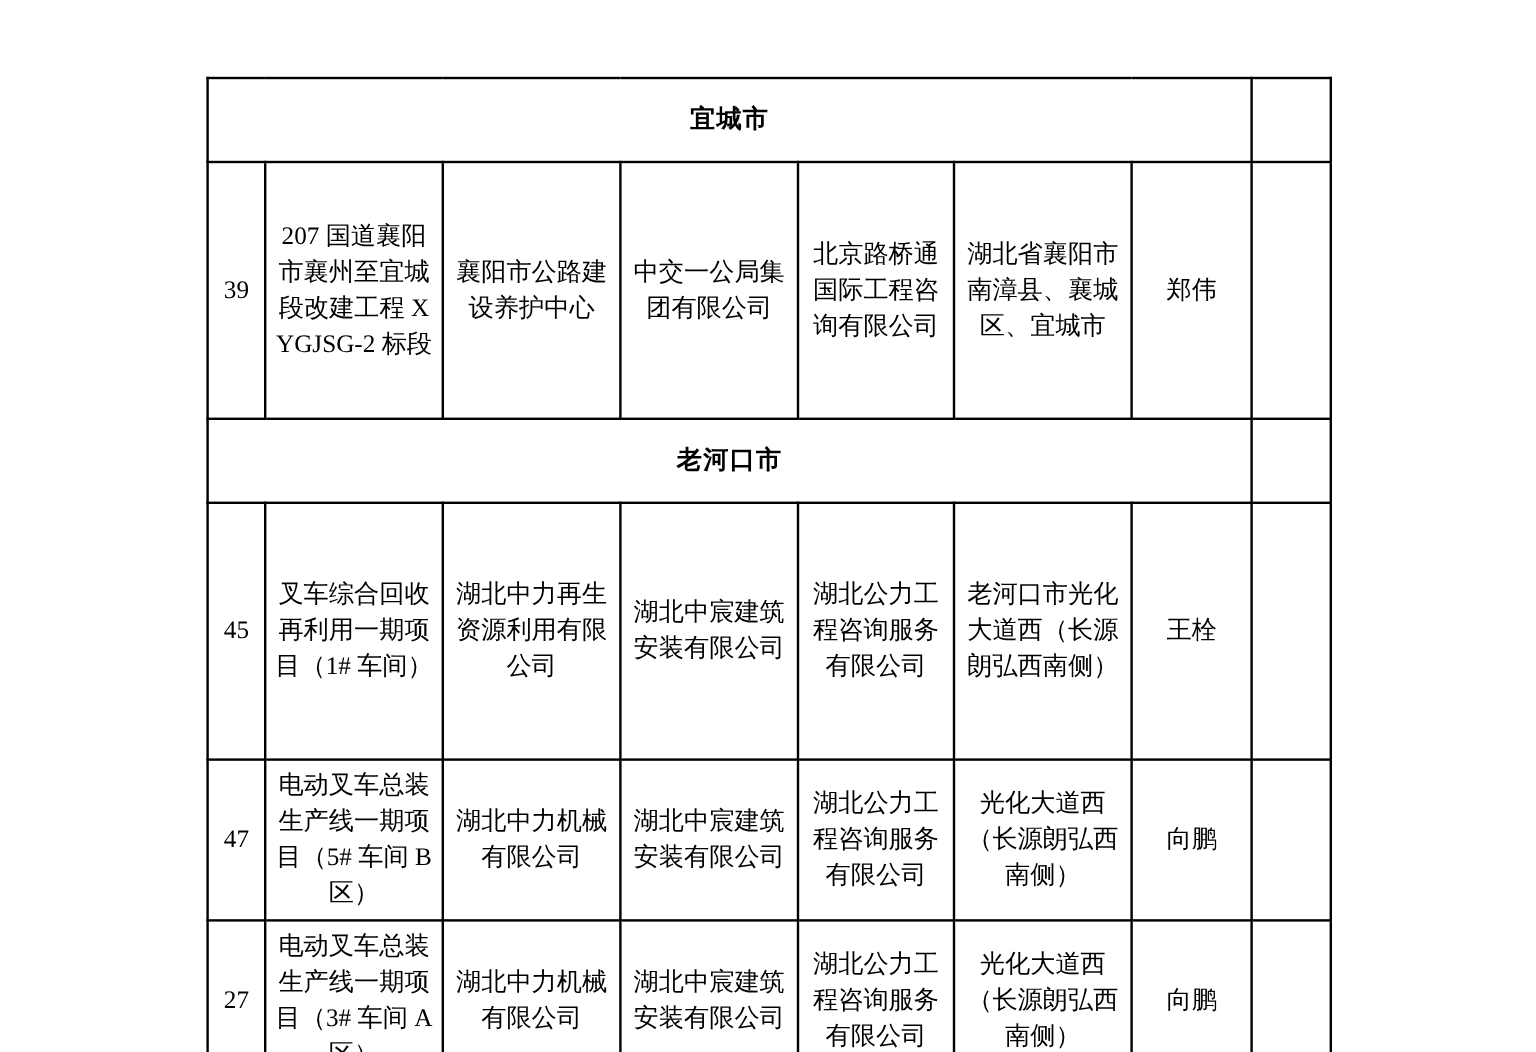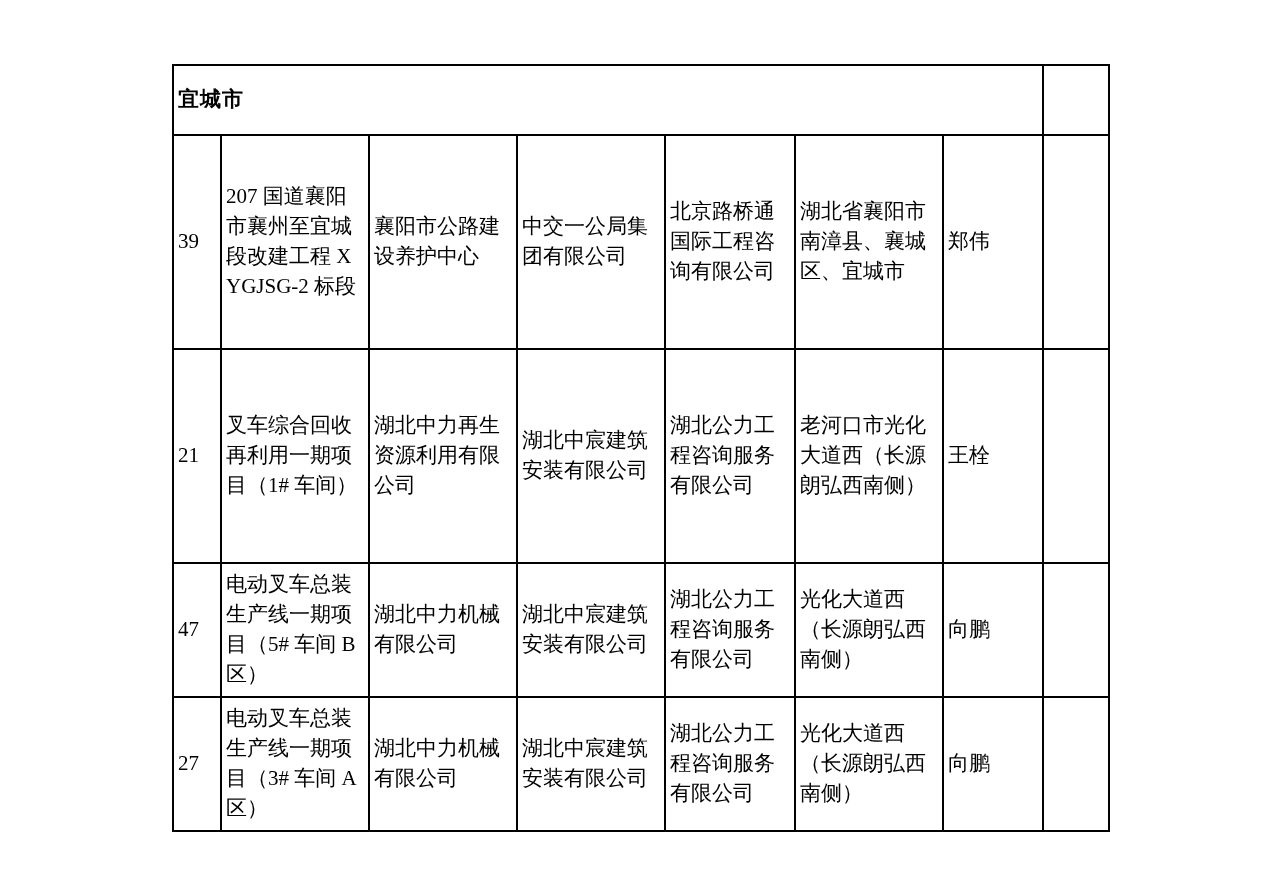--- a/index.html
+++ b/index.html
@@ -27,20 +27,21 @@
     width: 936px;
   }
   table.doc-table {
     border-collapse: collapse;
     table-layout: fixed;
     width: 936px;
   }
   table.doc-table td {
     border: 2px solid #000000;
     padding: 6px 4px;
+    text-align: center;
     vertical-align: middle;
     font-size: 21px;
     line-height: 1.42;
     word-break: break-all;
   }
   td.idx {
     width: 48px;
     font-size: 22px;
   }
   td.c-name { width: 148px; }
@@ -89,22 +90,26 @@
           <td class="idx">39</td>
           <td class="c-name">207 国道襄阳市襄州至宜城段改建工程 XYGJSG-2 标段</td>
           <td class="c-unit1">襄阳市公路建设养护中心</td>
           <td class="c-unit2">中交一公局集团有限公司</td>
           <td class="c-unit3">北京路桥通国际工程咨询有限公司</td>
           <td class="c-addr">湖北省襄阳市南漳县、襄城区、宜城市</td>
           <td class="c-person">郑伟</td>
           <td class="c-last blank-cell"></td>
         </tr>
 
+        <tr class="sect-row">
+          <td class="section" colspan="7">老河口市</td>
+          <td class="blank-cell c-last"></td>
+        </tr>
         <tr class="row-tall">
-          <td class="idx">21</td>
+          <td class="idx">45</td>
           <td class="c-name">叉车综合回收再利用一期项目（1# 车间）</td>
           <td class="c-unit1">湖北中力再生资源利用有限公司</td>
           <td class="c-unit2">湖北中宸建筑安装有限公司</td>
           <td class="c-unit3">湖北公力工程咨询服务有限公司</td>
           <td class="c-addr">老河口市光化大道西（长源朗弘西南侧）</td>
           <td class="c-person">王栓</td>
           <td class="c-last blank-cell"></td>
         </tr>
         <tr class="row-mid">
           <td class="idx">47</td>

